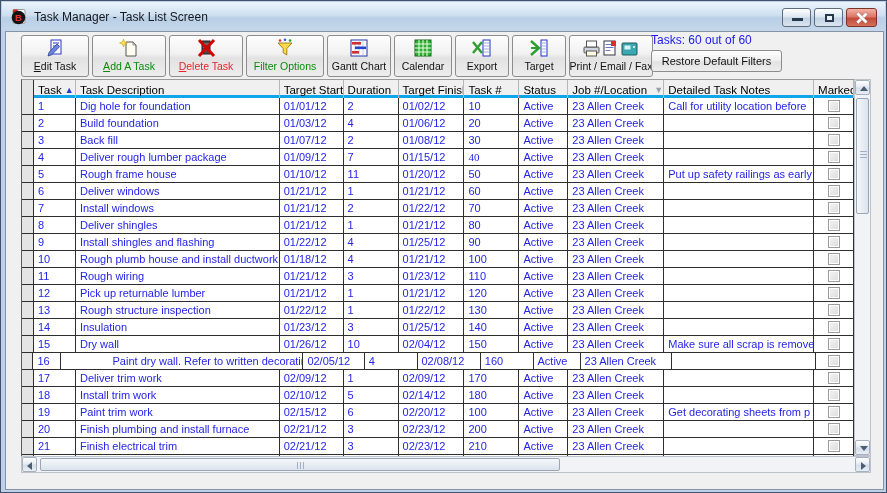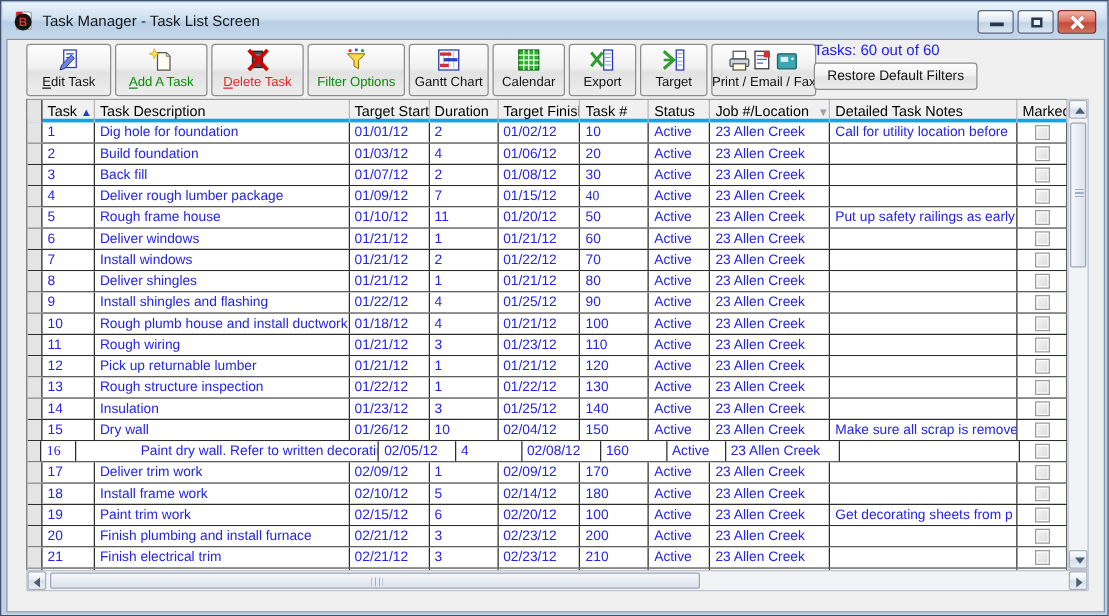--- a/index.html
+++ b/index.html
@@ -514,21 +514,21 @@
           <div class="cell" style="width: 55px;">150</div>
           <div class="cell" style="width: 49px;">Active</div>
           <div class="cell" style="width: 96px;">23 Allen Creek</div>
           <div class="cell" style="width: 150px;">Make sure all scrap is removed</div>
           <div class="cell marked" style="width: 40px;">
             <span class="checkbox"></span>
           </div>
         </div>
         <div class="grid-row">
           <div class="cell selector" style="width: 12px;"></div>
-          <div class="cell" style="width: 28px; font-family: Liberation Serif, serif;">16</div>
+          <div class="cell" style="width: 28px;">16</div>
           <div class="cell" style="width: 204px; margin-left: 48px;">Paint dry wall.  Refer to written decorating</div>
           <div class="cell" style="width: 64px;">02/05/12</div>
           <div class="cell" style="width: 55px;">4</div>
           <div class="cell" style="width: 66px;">02/08/12</div>
           <div class="cell" style="width: 55px;">160</div>
           <div class="cell" style="width: 49px;">Active</div>
           <div class="cell" style="width: 96px;">23 Allen Creek</div>
           <div class="cell" style="width: 150px;"></div>
           <div class="cell marked" style="width: 40px;">
             <span class="checkbox"></span>
@@ -545,21 +545,21 @@
           <div class="cell" style="width: 49px;">Active</div>
           <div class="cell" style="width: 96px;">23 Allen Creek</div>
           <div class="cell" style="width: 150px;"></div>
           <div class="cell marked" style="width: 40px;">
             <span class="checkbox"></span>
           </div>
         </div>
         <div class="grid-row">
           <div class="cell selector" style="width: 12px;"></div>
           <div class="cell" style="width: 42px;">18</div>
-          <div class="cell" style="width: 204px;">Install frame work</div>
+          <div class="cell" style="width: 204px;">Install trim work</div>
           <div class="cell" style="width: 64px;">02/10/12</div>
           <div class="cell" style="width: 55px;">5</div>
           <div class="cell" style="width: 66px;">02/14/12</div>
           <div class="cell" style="width: 55px;">180</div>
           <div class="cell" style="width: 49px;">Active</div>
           <div class="cell" style="width: 96px;">23 Allen Creek</div>
           <div class="cell" style="width: 150px;"></div>
           <div class="cell marked" style="width: 40px;">
             <span class="checkbox"></span>
           </div>

